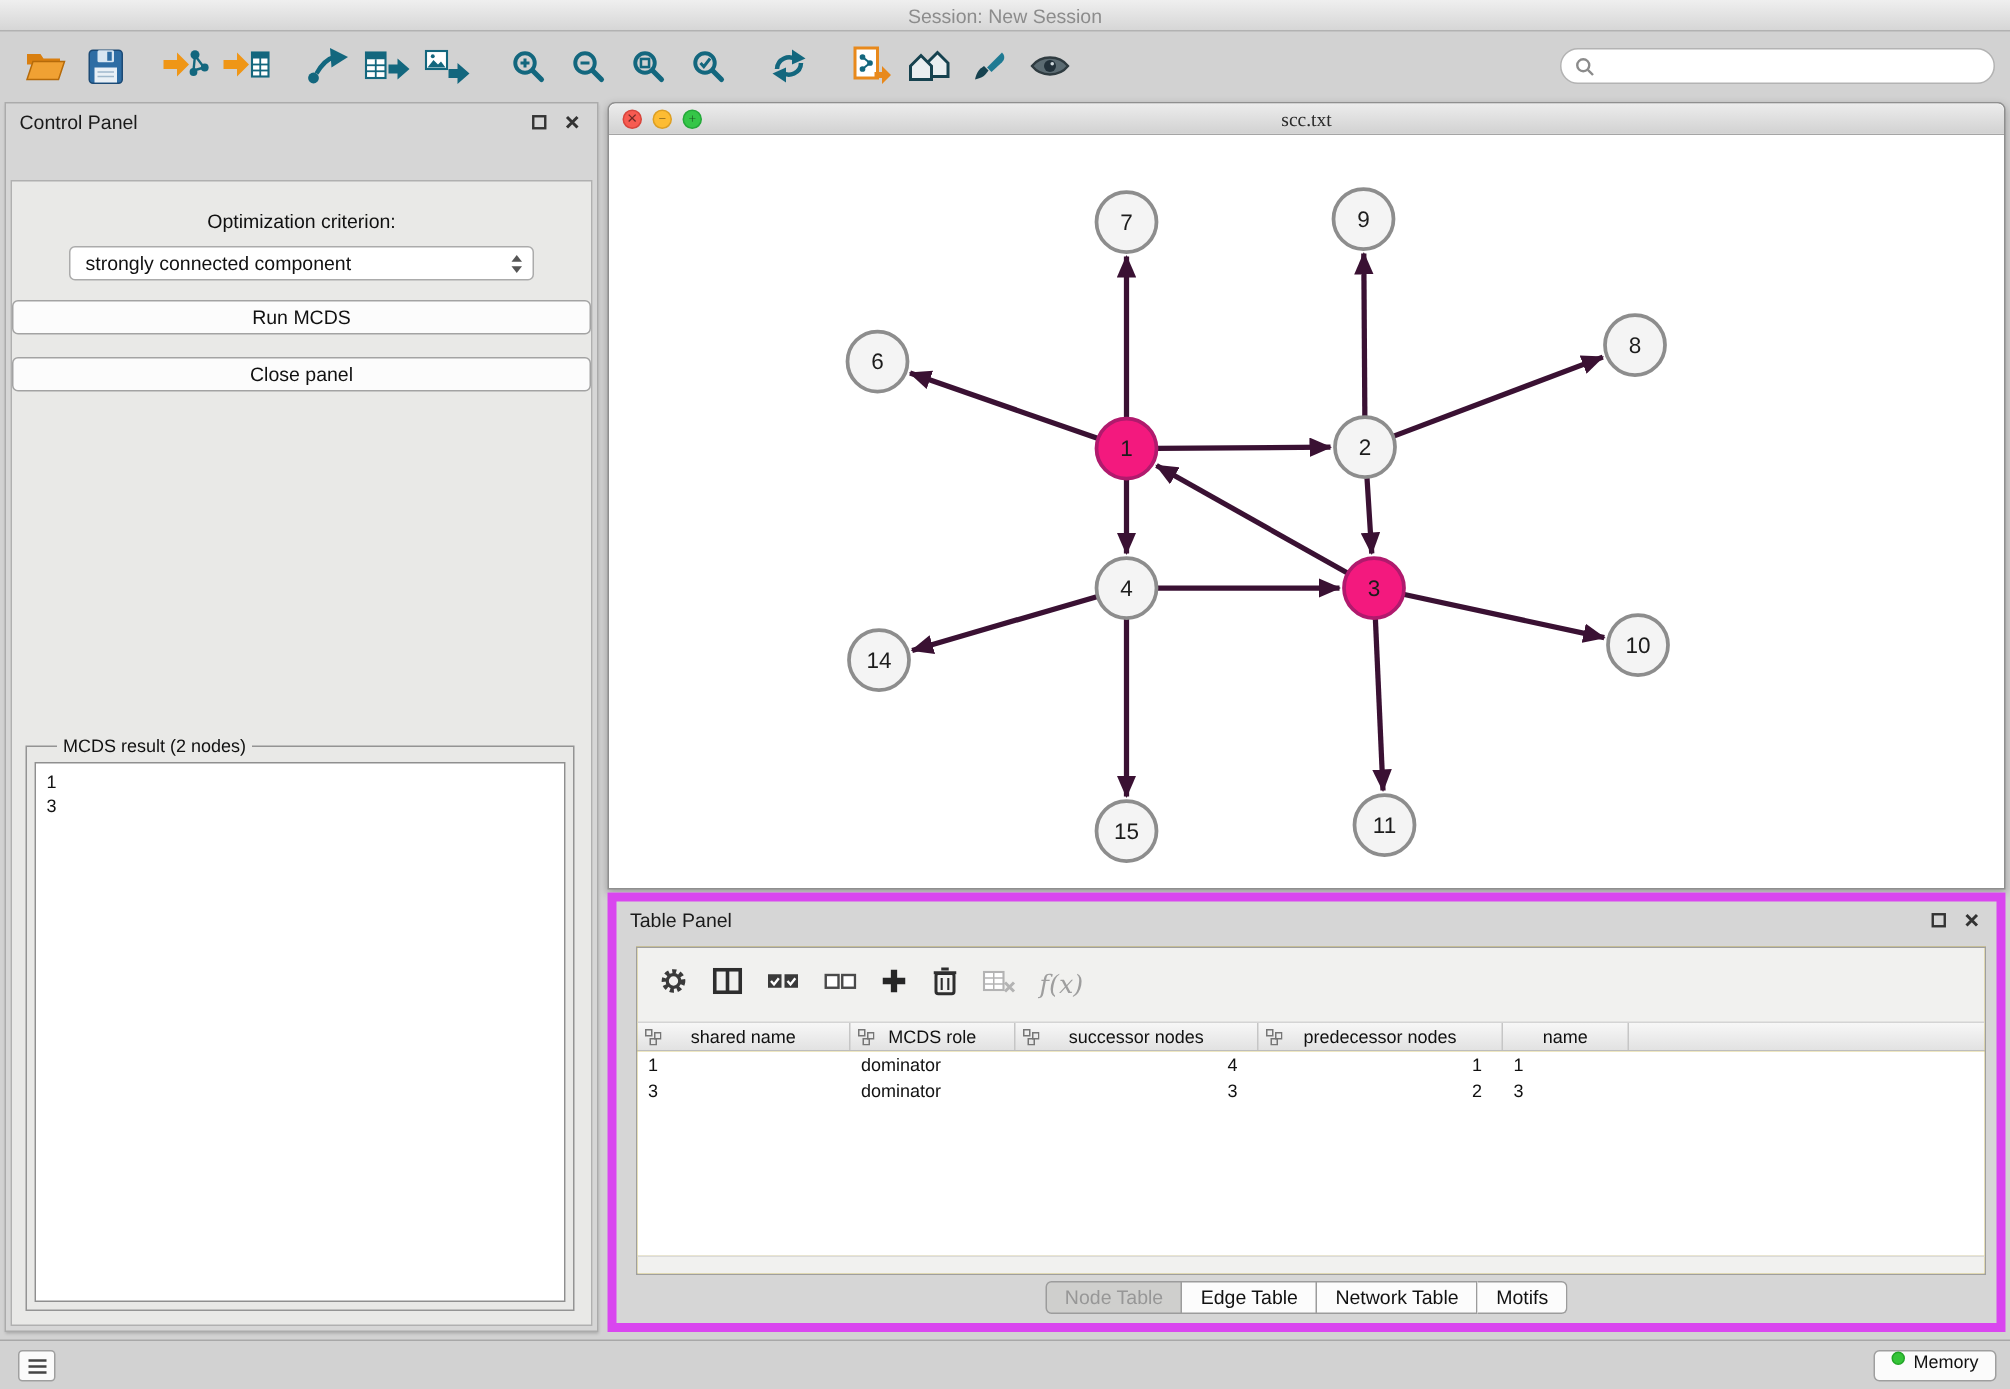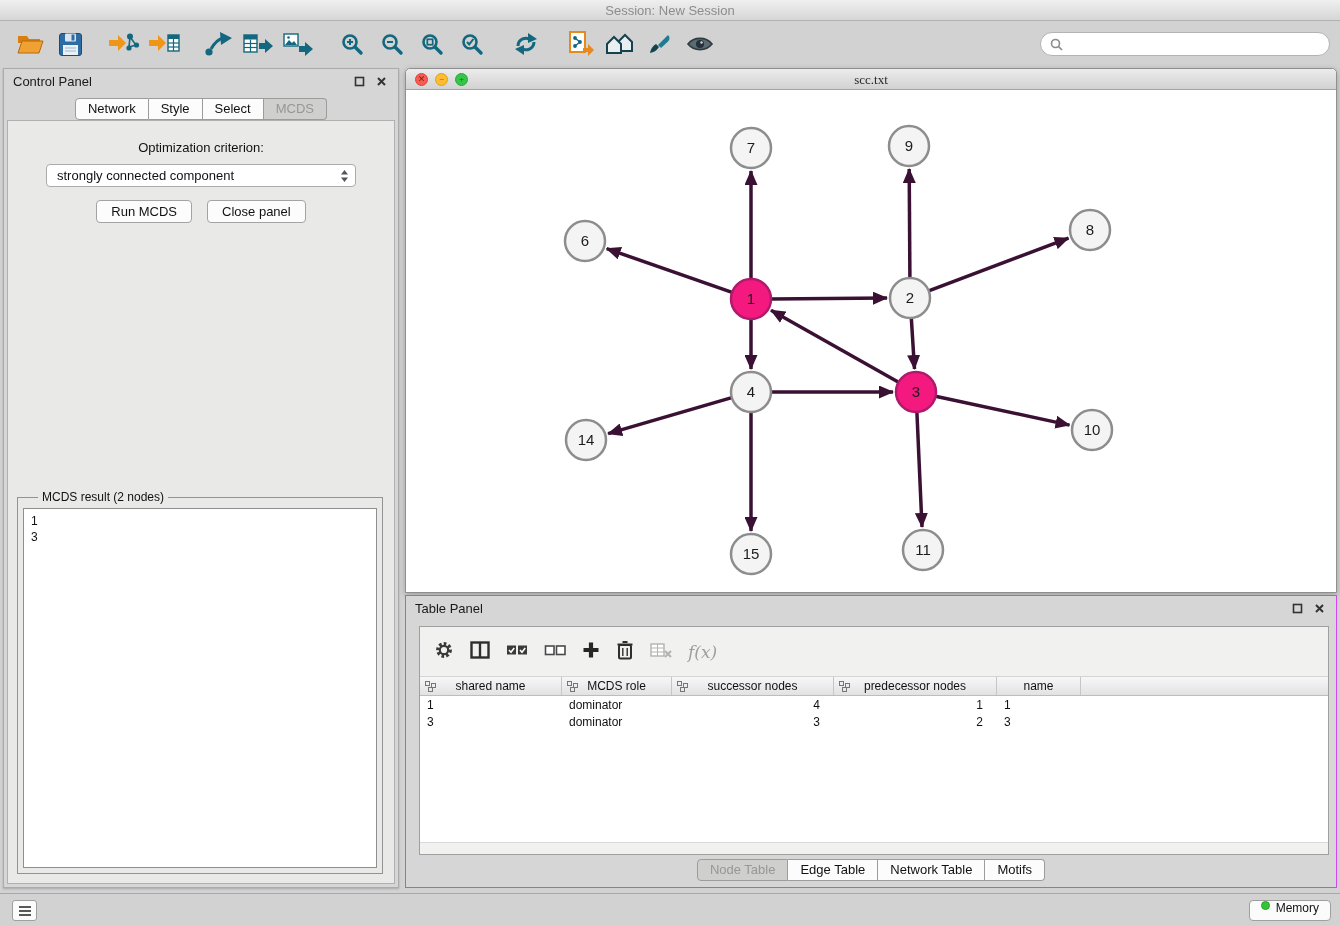--- a/index.html
+++ b/index.html
@@ -34,21 +34,21 @@
   .tab:first-child { border-left:1px solid #9c9c9c; border-radius:4px 0 0 4px; }
   .tab:last-child { border-radius:0 4px 4px 0; }
   .tab.active { background:#cfcfcd; color:#979797; }
   .cp-tabs { position:absolute; top:5px; left:0; right:0; }
   .cp-content { position:absolute; top:27px; left:3px; right:3px; bottom:3px;
     background:#e9e9e7; border:1px solid #b0b0b0; }
   .opt-label { margin-top:19px; text-align:center; font-size:13px; color:#111; }
   .dropdown { margin:9px auto 0 auto; width:310px; height:23px; background:#fff; border:1px solid #ababab;
     border-radius:4px; display:flex; align-items:center; padding:0 6px 0 10px; font-size:13px; color:#111; }
   .dropdown .dval { flex:1; }
-  .btn-row { margin-top:13px; display:flex; justify-content:center; gap:15px; }
+  .btn-row { margin-top:13px; display:flex; gap:15px;flex-direction:column; }
   .pbtn { height:23px; padding:0 14px; background:#fcfcfc; border:1px solid #a3a3a3; border-radius:4px;
     font-size:13px; color:#111; font-family:"Liberation Sans", sans-serif; }
   .result-box { position:absolute; top:376px; left:9px; right:11px; bottom:9px; border:1px solid #949494; }
   .result-legend { position:absolute; top:-8px; left:20px; background:#e9e9e7; padding:0 4px; font-size:12px; color:#111; }
   .result-inner { position:absolute; top:10px; left:5px; right:5px; bottom:5px; background:#fff; border:1px solid #8f8f8f;
     padding:4px 7px; overflow:hidden; }
   .result-line { font-size:12px; line-height:16px; color:#111; }
 
   
   .network-window { position:absolute; top:68px; left:405px; width:932px; height:525px;
@@ -63,21 +63,21 @@
   .light.red::after { content:"\2715"; position:absolute; left:0; right:0; top:-1px; }
   .light.yellow { background:#fdbc33; border:1px solid #dd9f23; }
   .light.yellow::after { content:"\2212"; position:absolute; left:0; right:0; top:-1px; }
   .light.green { background:#35c648; border:1px solid #24a939; }
   .light.green::after { content:"+"; position:absolute; left:0; right:0; top:-1px; }
   .graph { display:block; }
   .graph text { font-family:"Liberation Sans", sans-serif; }
 
   
   .table-panel { position:absolute; top:595px; left:405px; width:932px; height:293px; background:#d6d6d6;
-    border:1px solid #d946ef; }
+    border:6px solid #d946ef; }
   .tp-box { position:absolute; top:30px; left:13px; right:7px; bottom:32px; background:#fde047;
     border:1px solid #9f9f9f; display:flex; flex-direction:column; }
   .tp-toolbar { height:50px; background:#f1f1ef; border-bottom:1px solid #d4d4d4;
     display:flex; align-items:center; gap:16px; padding:0 14px; }
   .fx { font-family:"DejaVu Serif", serif; font-style:italic; font-size:17px; color:#9e9e9e; }
   .thead { display:flex; height:19px; background:linear-gradient(#f7f7f7,#e2e2e2);
     border-bottom:1px solid #bdbdbd; font-size:12px; color:#111; }
   .th { position:relative; border-right:1px solid #c6c6c6; display:flex; align-items:center; }
   .th .hicon { position:absolute; left:5px; top:4px; }
   .th .hlabel { width:100%; text-align:center; }
@@ -266,26 +266,20 @@
             <rect x="1.5" y="1.5" width="8" height="8" fill="none" stroke="#333" stroke-width="1.6"></rect>
           </svg>
       </span>
       <span class="hbtn">
         <svg width="11" height="11" viewBox="0 0 11 11">
             <path d="M2 2 L9 9 M9 2 L2 9" stroke="#333" stroke-width="2"></path>
           </svg>
       </span>
     </div>
     <div class="cp-body">
-      <div class="tabs cp-tabs">
-        <div class="tab">Network</div>
-        <div class="tab">Style</div>
-        <div class="tab">Select</div>
-        <div class="tab active">MCDS</div>
-      </div>
       <div class="cp-content">
         <div class="opt-label">Optimization criterion:</div>
         <div class="dropdown">
           <span class="dval">strongly connected component</span>
           <svg width="9" height="14" viewBox="0 0 9 14">
             <polygon points="4.5,1 8,5.5 1,5.5" fill="#555"></polygon>
             <polygon points="4.5,13 8,8.5 1,8.5" fill="#555"></polygon>
           </svg>
         </div>
         <div class="btn-row">

